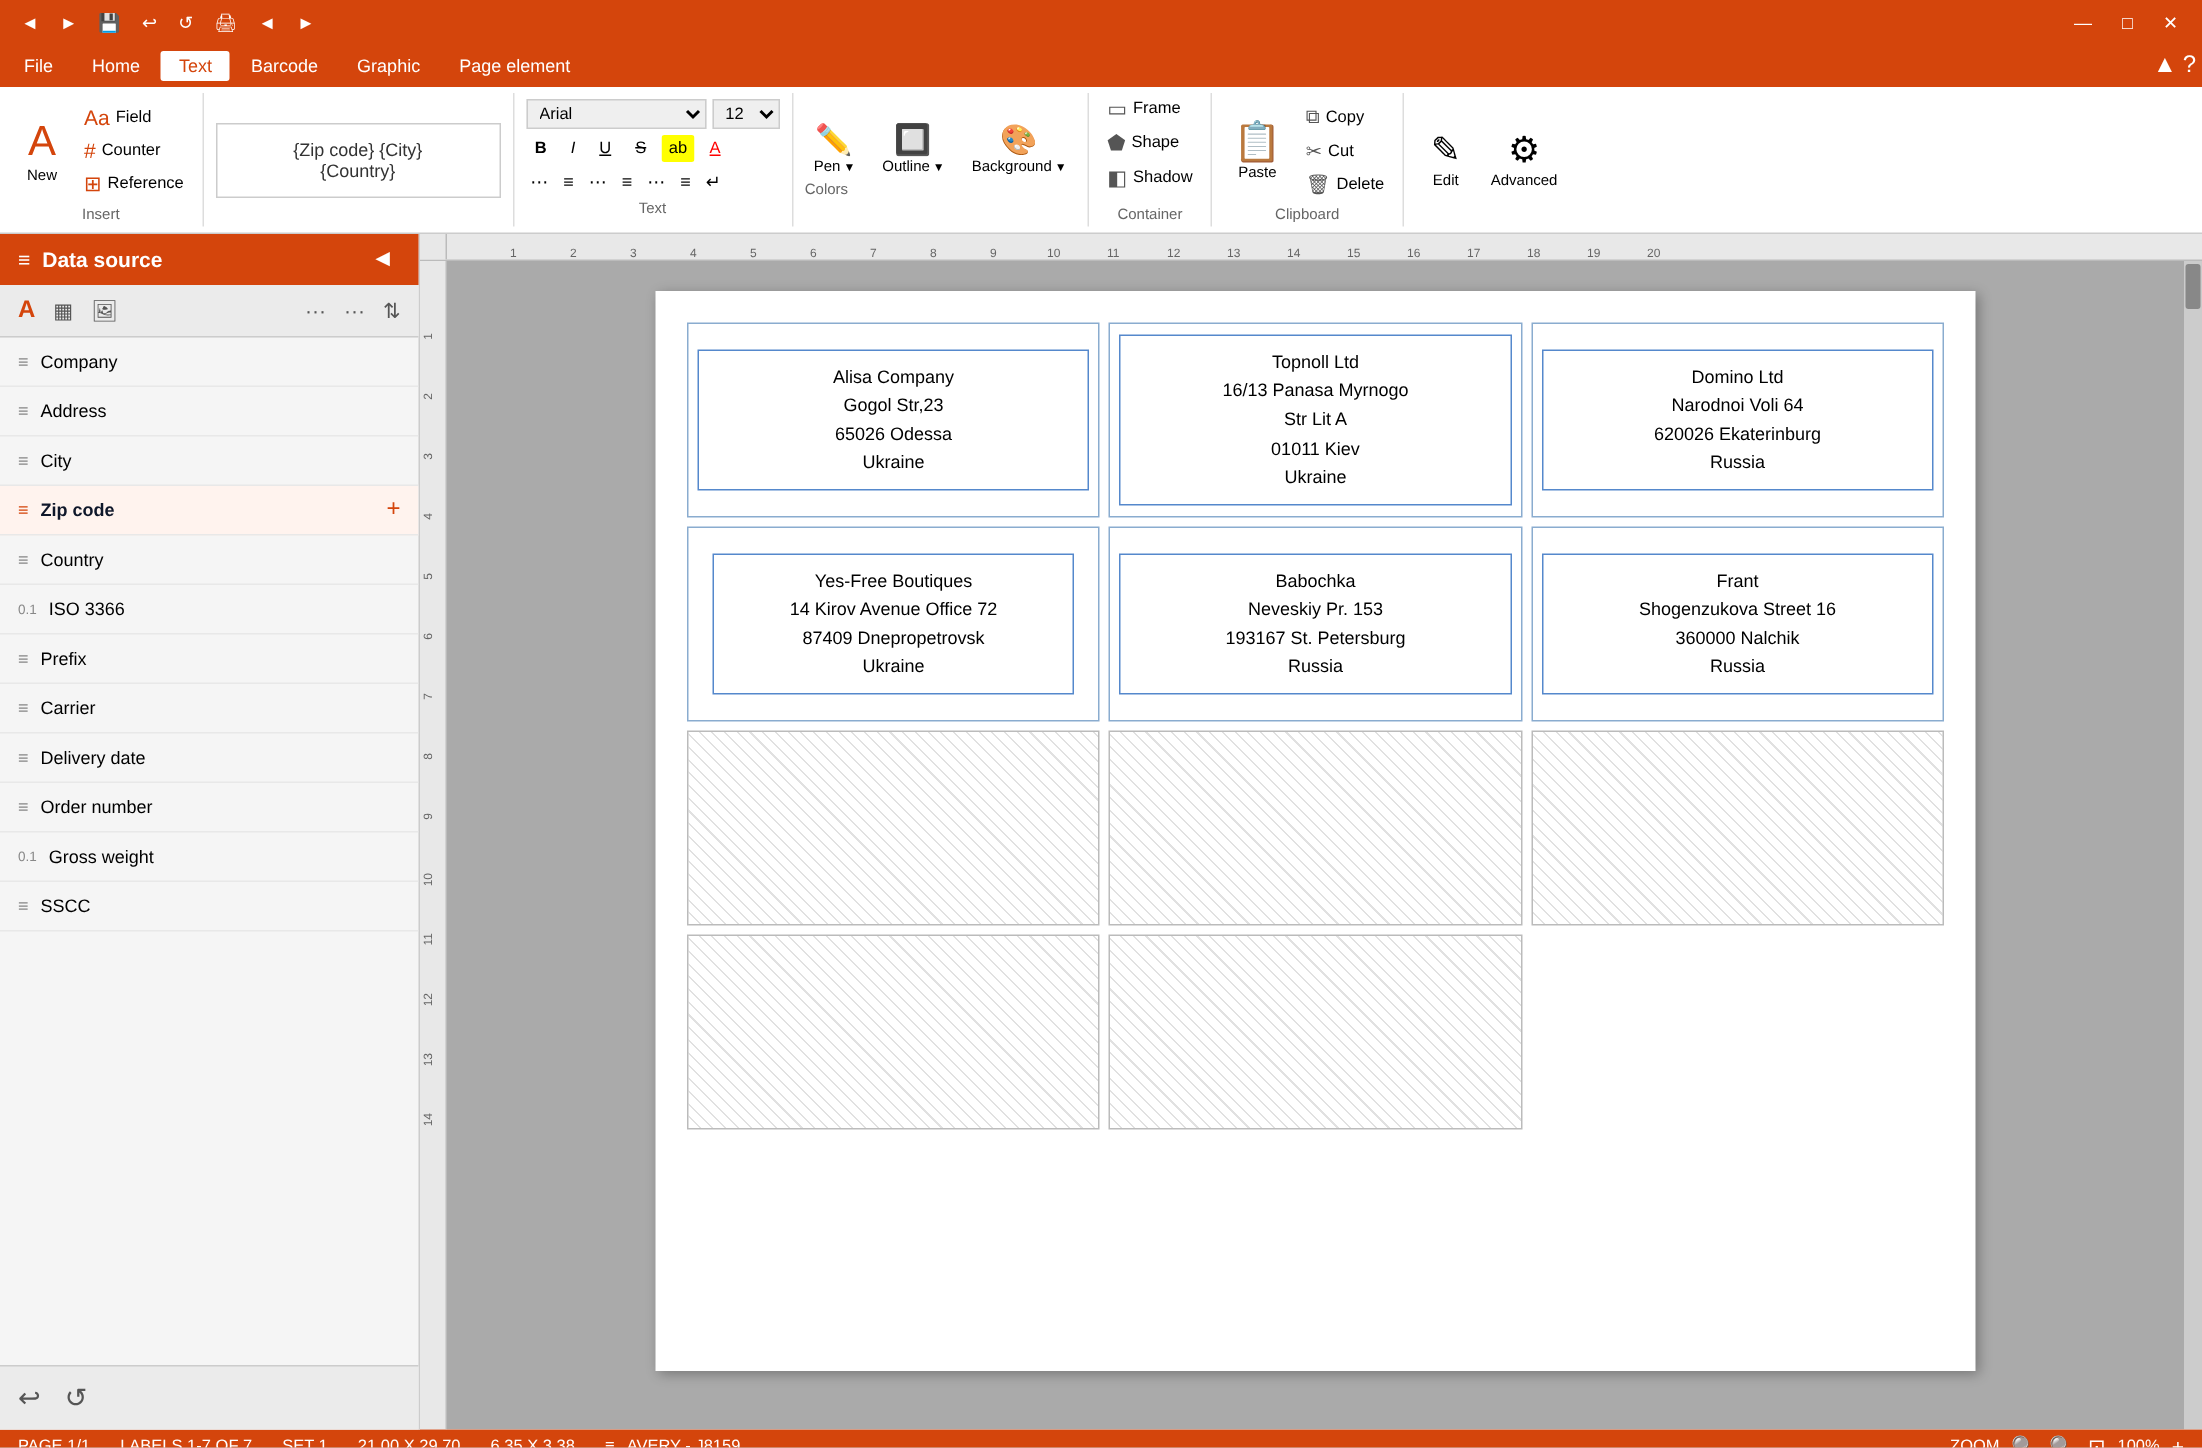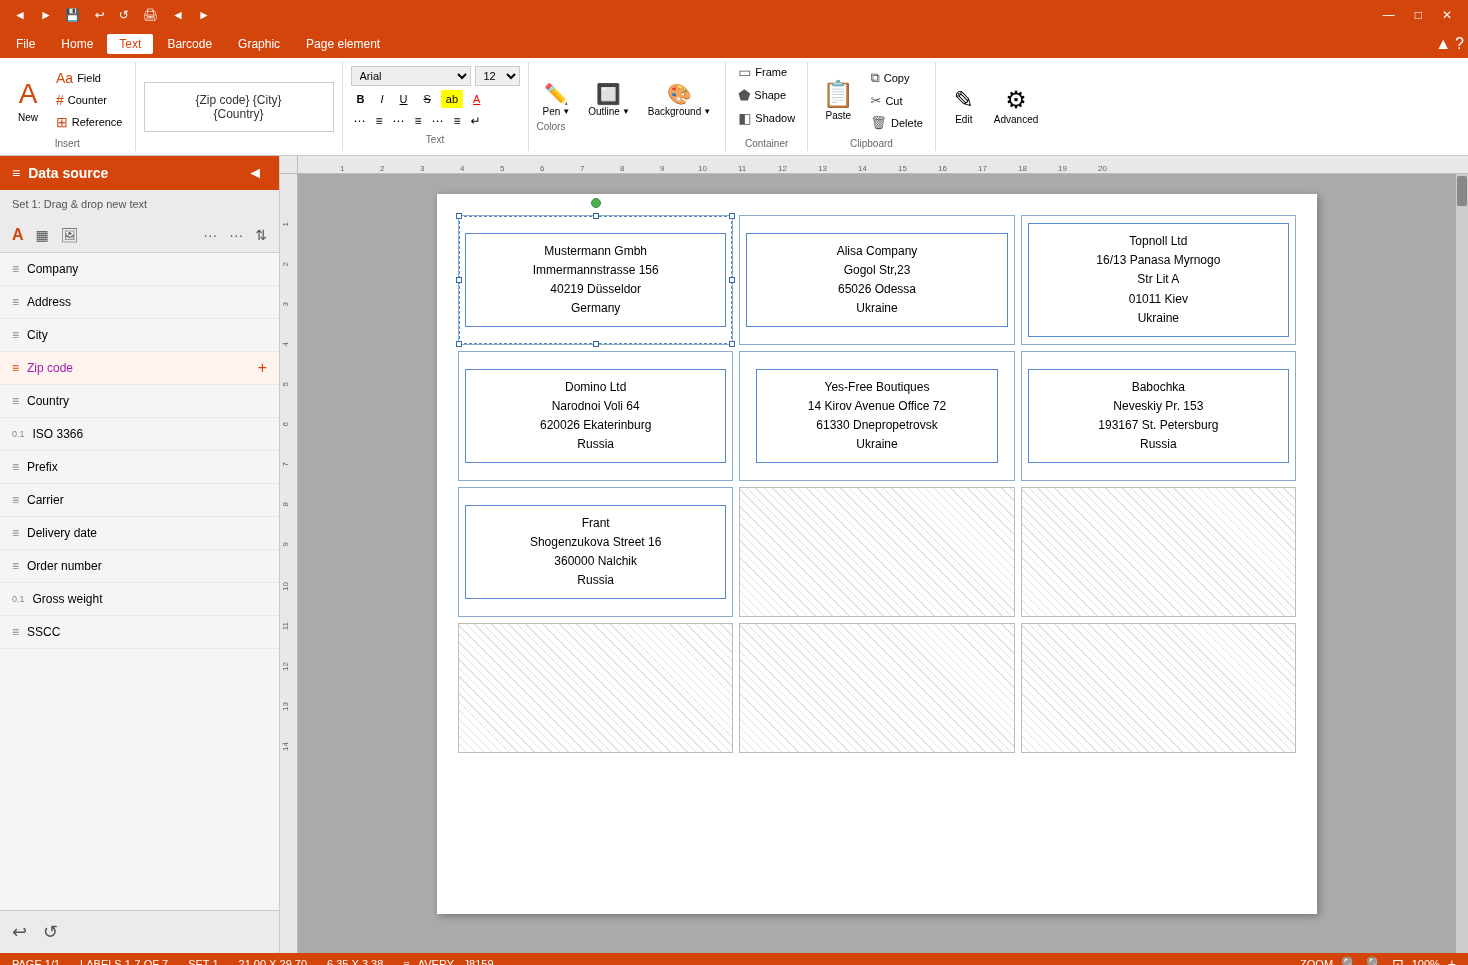--- a/index.html
+++ b/index.html
@@ -484,21 +484,20 @@
 <div class="main-layout">
 
   <div class="sidebar">
     <div class="sidebar-header">
       <div class="sidebar-header-left">
         <span>≡</span>
         <span>Data source</span>
       </div>
       <button class="sidebar-collapse-btn">◄</button>
     </div>
-    <div class="sidebar-subtitle">Set 1: Drag &amp; drop new text</div>
     <div class="sidebar-toolbar">
       <button class="sidebar-tool-btn" style="font-size:16px; color:#d4450c; font-weight:bold;">A</button>
       <button class="sidebar-tool-btn">▦</button>
       <button class="sidebar-tool-btn">🖼</button>
       <span style="flex:1;"></span>
       <button class="sidebar-tool-btn">···</button>
       <button class="sidebar-tool-btn">···</button>
       <button class="sidebar-tool-btn">⇅</button>
     </div>
     <div class="sidebar-items">
@@ -512,21 +511,21 @@
         <span class="item-label">Address</span>
         <span class="item-add">+</span>
       </div>
       <div class="sidebar-item">
         <span class="item-icon">≡</span>
         <span class="item-label">City</span>
         <span class="item-add">+</span>
       </div>
       <div class="sidebar-item active">
         <span class="item-icon" style="color:#d4450c;">≡</span>
-        <span class="item-label" style="color:#a21caf;">Zip code</span>
+        <span class="item-label" style="color:#0f172a;font-weight:bold;">Zip code</span>
         <span class="item-add" style="color:#d4450c; opacity:1;">+</span>
       </div>
       <div class="sidebar-item">
         <span class="item-icon">≡</span>
         <span class="item-label">Country</span>
         <span class="item-add">+</span>
       </div>
       <div class="sidebar-item">
         <span class="item-icon" style="font-size:9px;">0.1</span>
         <span class="item-label">ISO 3366</span>
@@ -623,42 +622,20 @@
         </div>
       </div>
 
       <div class="canvas-scroll">
         <div style="padding:20px; min-width:900px;">
 
           <div style="background:white; width:880px; min-height:720px; margin:0 auto; box-shadow:2px 2px 8px rgba(0,0,0,0.3); padding:15px; position:relative;">
 
             <div style="display:grid; grid-template-columns:repeat(3,1fr); grid-template-rows: repeat(4, auto); gap:6px; padding:6px;">
 
-              <div style="min-height:130px; border:1px solid #8aaccf; background:white; display:flex; align-items:center; justify-content:center; position:relative; padding:6px;">
-
-                <div style="position:absolute; top:-18px; left:50%; transform:translateX(-50%); width:10px; height:10px; border-radius:50%; background:#4CAF50; border:1px solid #388E3C;"></div>
-
-                <div style="position:absolute; top:0; left:0; right:0; bottom:0; border:1px dashed #5588cc;"></div>
-
-                <div style="position:absolute; top:-3px; left:-3px; width:6px; height:6px; border:1px solid #3366aa; background:white;"></div>
-                <div style="position:absolute; top:-3px; left:50%; transform:translateX(-50%); width:6px; height:6px; border:1px solid #3366aa; background:white;"></div>
-                <div style="position:absolute; top:-3px; right:-3px; width:6px; height:6px; border:1px solid #3366aa; background:white;"></div>
-                <div style="position:absolute; top:50%; left:-3px; transform:translateY(-50%); width:6px; height:6px; border:1px solid #3366aa; background:white;"></div>
-                <div style="position:absolute; top:50%; right:-3px; transform:translateY(-50%); width:6px; height:6px; border:1px solid #3366aa; background:white;"></div>
-                <div style="position:absolute; bottom:-3px; left:-3px; width:6px; height:6px; border:1px solid #3366aa; background:white;"></div>
-                <div style="position:absolute; bottom:-3px; left:50%; transform:translateX(-50%); width:6px; height:6px; border:1px solid #3366aa; background:white;"></div>
-                <div style="position:absolute; bottom:-3px; right:-3px; width:6px; height:6px; border:1px solid #3366aa; background:white;"></div>
-
-                <div style="border:1px solid #5588cc; padding:8px; text-align:center; font-size:12px; line-height:1.6; background:white; width:100%;">
-                  <div>Mustermann Gmbh</div>
-                  <div>Immermannstrasse 156</div>
-                  <div>40219 Düsseldor</div>
-                  <div>Germany</div>
-                </div>
-              </div>
 
               <div style="min-height:130px; border:1px solid #8aaccf; background:white; display:flex; align-items:center; justify-content:center; padding:6px;">
                 <div style="border:1px solid #5588cc; padding:8px; text-align:center; font-size:12px; line-height:1.6; background:white; width:100%;">
                   <div>Alisa Company</div>
                   <div>Gogol Str,23</div>
                   <div>65026 Odessa</div>
                   <div>Ukraine</div>
                 </div>
               </div>
 
@@ -678,21 +655,21 @@
                   <div>Narodnoi Voli 64</div>
                   <div>620026 Ekaterinburg</div>
                   <div>Russia</div>
                 </div>
               </div>
 
               <div style="min-height:130px; border:1px solid #8aaccf; background:white; display:flex; align-items:center; justify-content:center; padding:16px;">
                 <div style="border:1px solid #5588cc; padding:8px; text-align:center; font-size:12px; line-height:1.6; background:white; width:100%;">
                   <div>Yes-Free Boutiques</div>
                   <div>14 Kirov Avenue Office 72</div>
-                  <div>61330 Dnepropetrovsk</div>
+                  <div>87409 Dnepropetrovsk</div>
                   <div>Ukraine</div>
                 </div>
               </div>
 
               <div style="min-height:130px; border:1px solid #8aaccf; background:white; display:flex; align-items:center; justify-content:flex-start; padding:6px;">
                 <div style="border:1px solid #5588cc; padding:8px; text-align:center; font-size:12px; line-height:1.6; background:white; width:100%;">
                   <div>Babochka</div>
                   <div>Neveskiy  Pr. 153</div>
                   <div>193167 St. Petersburg</div>
                   <div>Russia</div>

